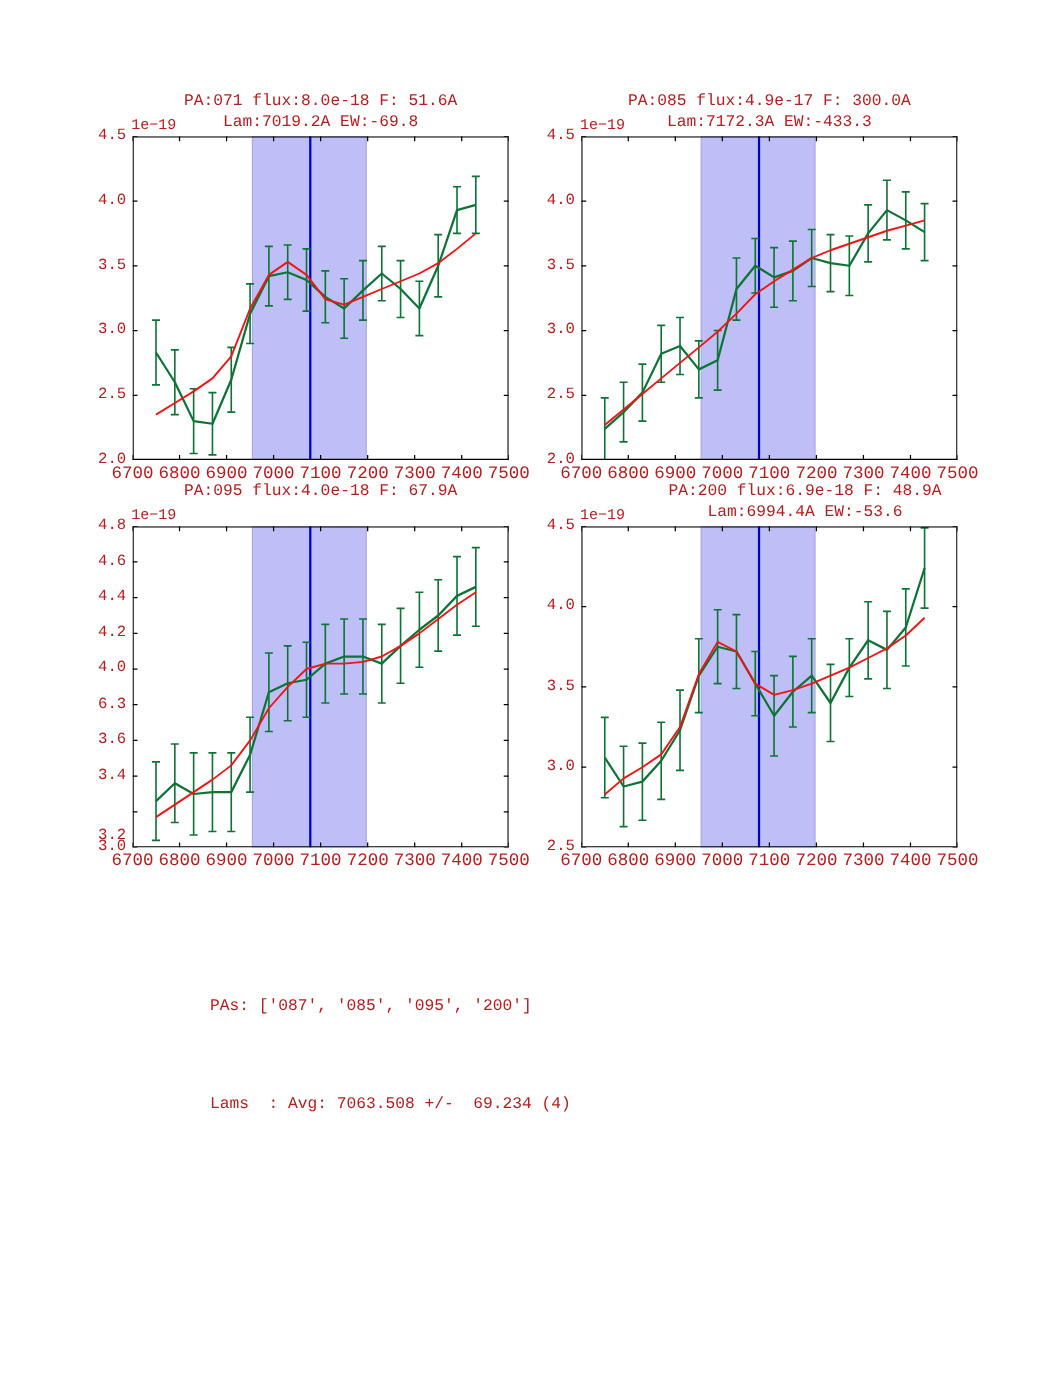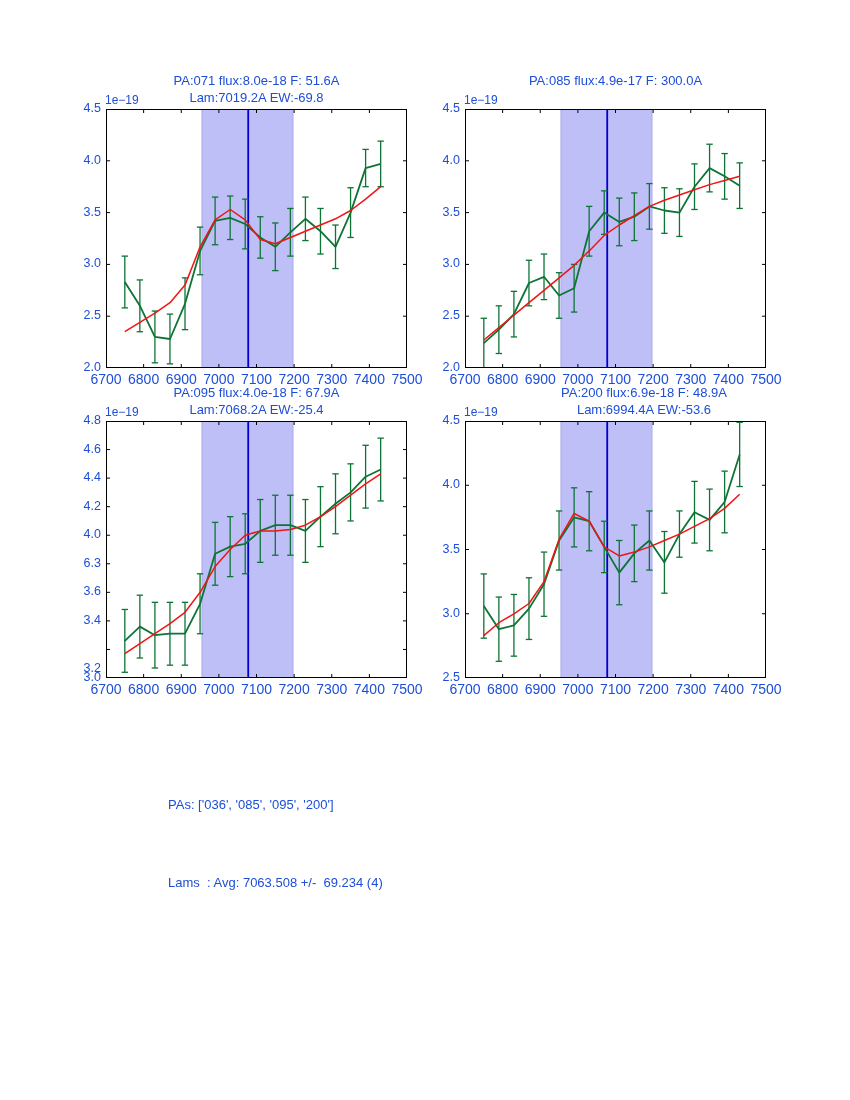--- a/index.html
+++ b/index.html
@@ -1,17 +1,17 @@
 <!DOCTYPE html>
 <html><head>
 <meta charset="utf-8">
 <style>
   html,body{margin:0;padding:0;background:#ffffff;}
   #figure{position:relative;width:850px;height:1100px;background:#ffffff;
-          font-family:Liberation Sans, sans-serif;color:#1d4ed8;}
+          font-family:Liberation Mono, monospace;color:#b91c1c;}
   .subplot{position:absolute;}
   #sp0{left:106px;top:109px;width:301px;height:259px;}
   #sp1{left:465px;top:109px;width:301px;height:259px;}
   #sp2{left:106px;top:421px;width:301px;height:257px;}
   #sp3{left:465px;top:421px;width:358px;height:257px;}
   .sp-title1,.sp-title2{position:absolute;width:140%;left:-20%;text-align:center;
       font-size:13px;line-height:16px;white-space:nowrap;}
   .sp-title1{top:-36px;}
   .sp-title2{top:-19px;}
   .offset-label{position:absolute;top:-16px;left:-1px;font-size:12px;}
@@ -135,20 +135,21 @@
       <div class="y-tick-label" style="top: 251px;">2.0</div>
       <div class="y-tick-label" style="top: 199.2px;">2.5</div>
       <div class="y-tick-label" style="top: 147.4px;">3.0</div>
       <div class="y-tick-label" style="top: 95.6px;">3.5</div>
       <div class="y-tick-label" style="top: 43.8px;">4.0</div>
       <div class="y-tick-label" style="top: -8px;">4.5</div>
     </div>
 
   <div class="subplot" id="sp1">
     <div class="sp-title1">PA:085 flux:4.9e-17 F: 300.0A</div>
+    <div class="sp-title2">Lam:7172.3A EW:-433.3</div>
     <div class="offset-label">1e−19</div>
     <svg class="plot-svg" width="301" height="259">
         <rect x="95.94375" y="0" width="91.05250000000001" height="259" fill="#bfbff8" stroke="#a9a9e8" stroke-width="1"></rect>
         <line x1="0" y1="259" x2="0" y2="255" stroke="#000000" stroke-width="1"></line>
         <line x1="0" y1="0" x2="0" y2="4" stroke="#000000" stroke-width="1"></line>
         <line x1="37.625" y1="259" x2="37.625" y2="255" stroke="#000000" stroke-width="1"></line>
         <line x1="37.625" y1="0" x2="37.625" y2="4" stroke="#000000" stroke-width="1"></line>
         <line x1="75.25" y1="259" x2="75.25" y2="255" stroke="#000000" stroke-width="1"></line>
         <line x1="75.25" y1="0" x2="75.25" y2="4" stroke="#000000" stroke-width="1"></line>
         <line x1="112.875" y1="259" x2="112.875" y2="255" stroke="#000000" stroke-width="1"></line>
@@ -248,21 +249,20 @@
       <div class="y-tick-label" style="top: 251px;">2.0</div>
       <div class="y-tick-label" style="top: 199.2px;">2.5</div>
       <div class="y-tick-label" style="top: 147.4px;">3.0</div>
       <div class="y-tick-label" style="top: 95.6px;">3.5</div>
       <div class="y-tick-label" style="top: 43.8px;">4.0</div>
       <div class="y-tick-label" style="top: -8px;">4.5</div>
     </div>
 
   <div class="subplot" id="sp2">
     <div class="sp-title1">PA:095 flux:4.0e-18 F: 67.9A</div>
-    <div class="sp-title2">Lam:7068.2A EW:-25.4</div>
     <div class="offset-label">1e−19</div>
     <svg class="plot-svg" width="301" height="257">
         <rect x="95.94375" y="0" width="91.05250000000001" height="257" fill="#bfbff8" stroke="#a9a9e8" stroke-width="1"></rect>
         <line x1="0" y1="257" x2="0" y2="253" stroke="#000000" stroke-width="1"></line>
         <line x1="0" y1="0" x2="0" y2="4" stroke="#000000" stroke-width="1"></line>
         <line x1="37.625" y1="257" x2="37.625" y2="253" stroke="#000000" stroke-width="1"></line>
         <line x1="37.625" y1="0" x2="37.625" y2="4" stroke="#000000" stroke-width="1"></line>
         <line x1="75.25" y1="257" x2="75.25" y2="253" stroke="#000000" stroke-width="1"></line>
         <line x1="75.25" y1="0" x2="75.25" y2="4" stroke="#000000" stroke-width="1"></line>
         <line x1="112.875" y1="257" x2="112.875" y2="253" stroke="#000000" stroke-width="1"></line>
@@ -484,19 +484,19 @@
       <div class="x-tick-label" style="left: 241.375px; top: 260px;">7400</div>
       <div class="x-tick-label" style="left: 279px; top: 260px;">7500</div>
       <div class="y-tick-label" style="top: 249px;">2.5</div>
       <div class="y-tick-label" style="top: 184.75px;">3.0</div>
       <div class="y-tick-label" style="top: 120.5px;">3.5</div>
       <div class="y-tick-label" style="top: 56.25px;">4.0</div>
       <div class="y-tick-label" style="top: -8px;">4.5</div>
     </div>
 
   <div id="summary">
-    <div class="summary-line">PAs: ['036', '085', '095', '200']</div>
+    <div class="summary-line">PAs: ['087', '085', '095', '200']</div>
     <div class="summary-line">Lams  : Avg: 7063.508 +/-  69.234 (4)</div>
     
     
   </div>
 
 </div>
 
 </body></html>

